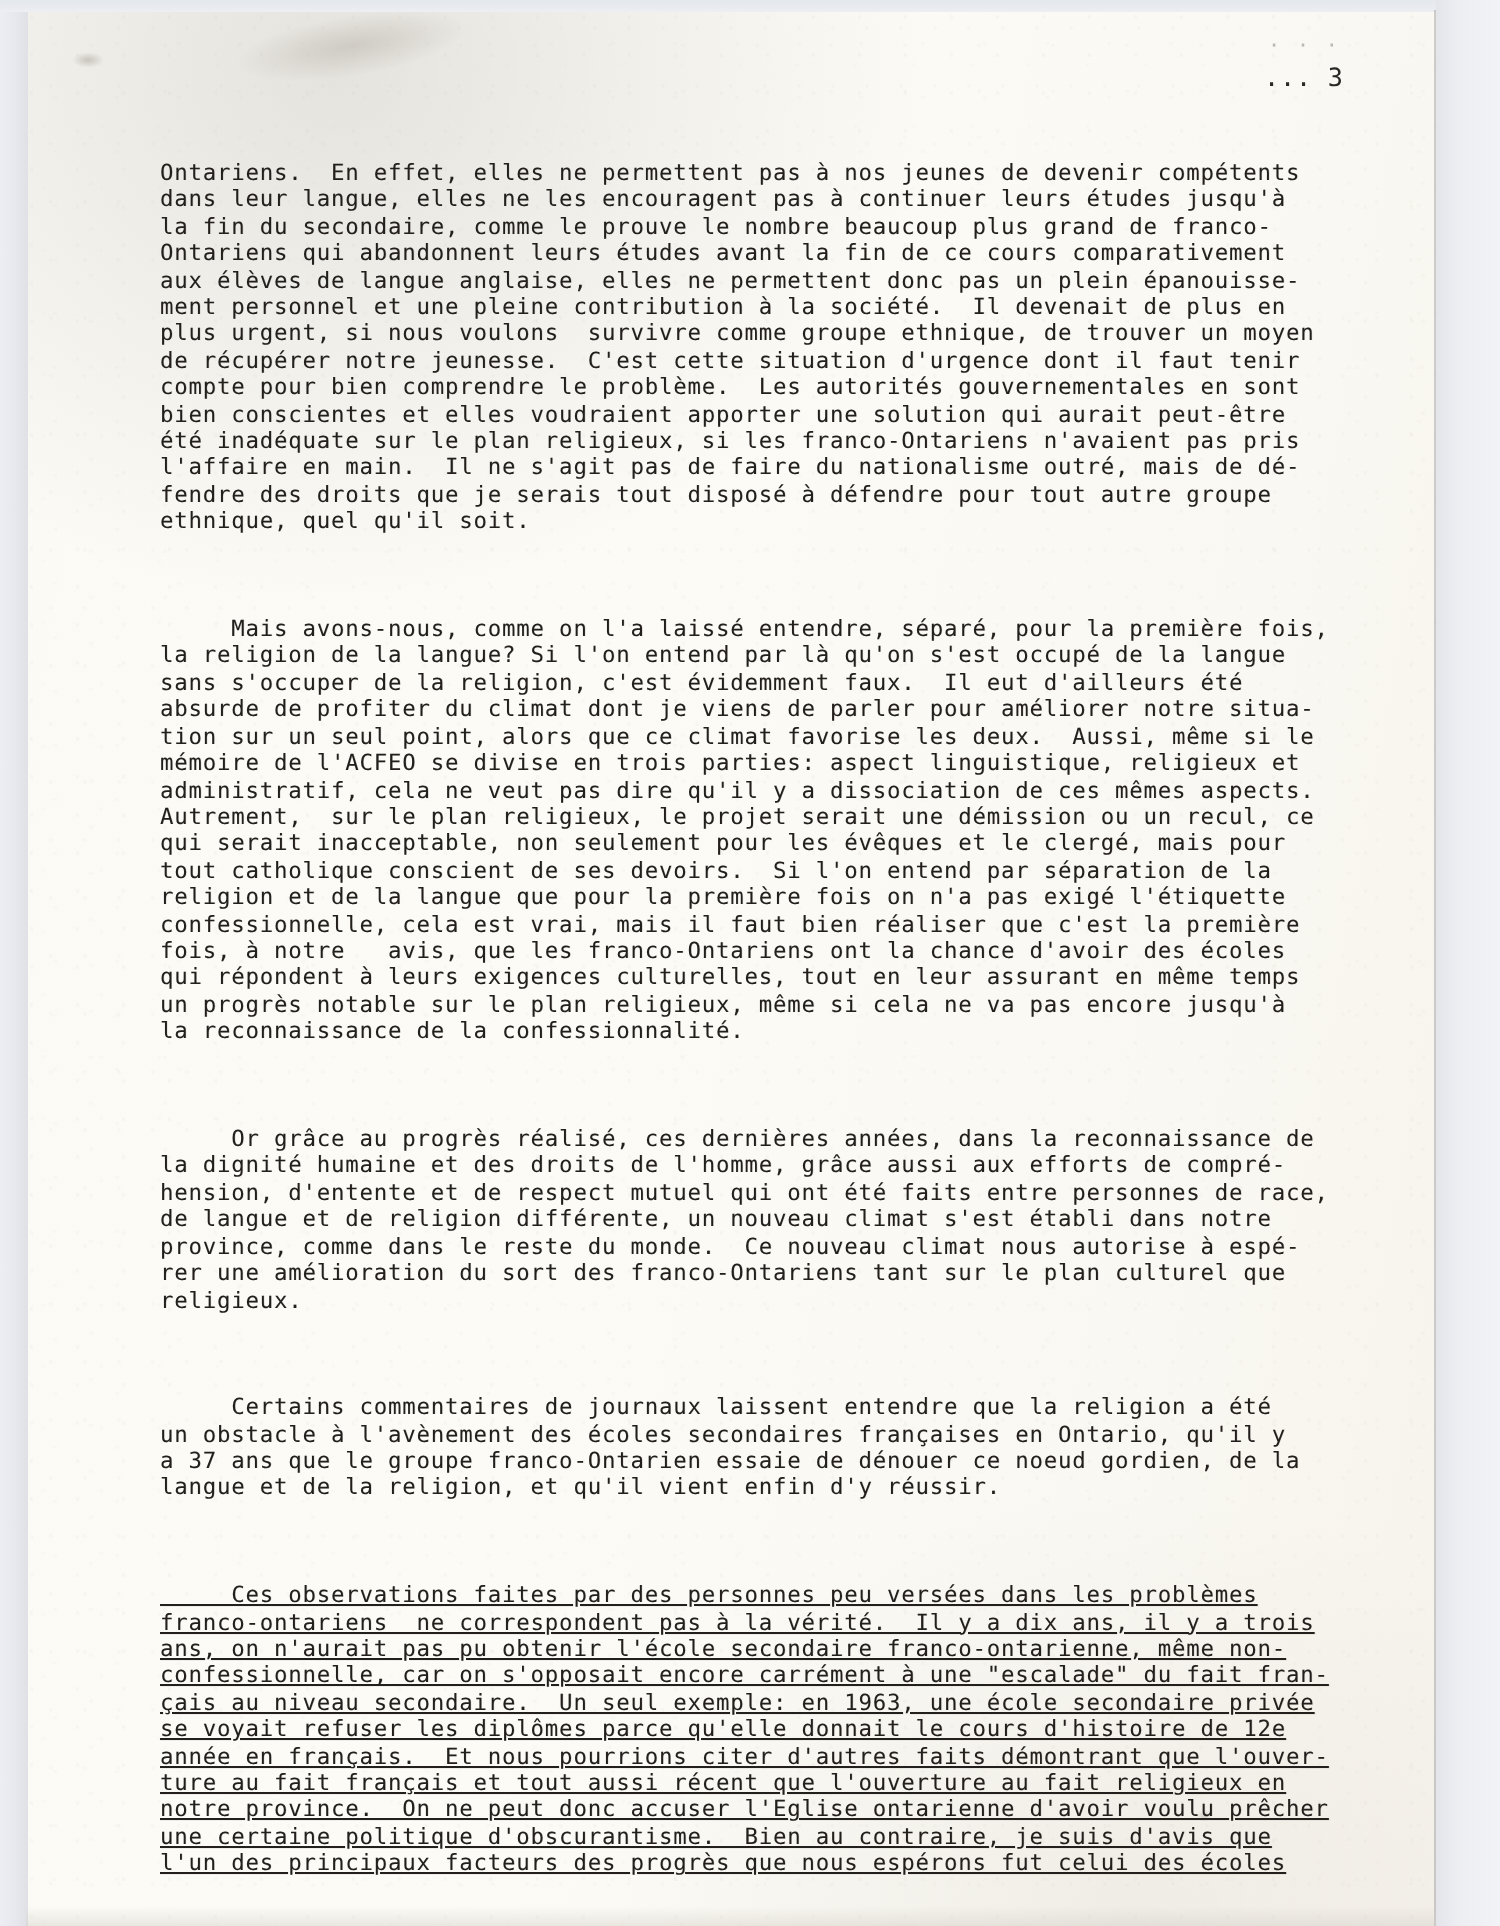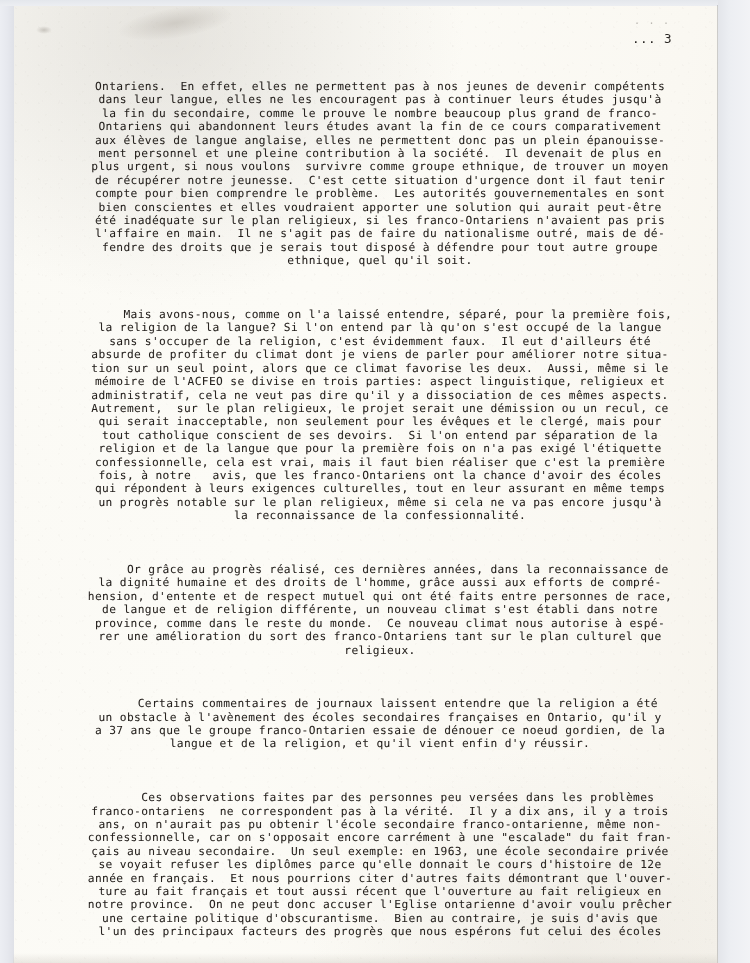--- a/index.html
+++ b/index.html
@@ -145,22 +145,22 @@
     top: 53px;
     width: 600px;
     font-size: 11.15px;
     line-height: 13.42px;
     letter-spacing: 0.42px;
     color: #231f1c;
     white-space: pre;
     text-rendering: geometricPrecision;
   }
 
-  .para { margin: 0 0 13.4px 0; white-space: pre; text-align: center; }
-  .para:last-child { margin-bottom: 0; }
+  .para { margin: 0 0 13.4px 0; white-space: pre; }
+  .para:last-child { margin-bottom: 0; text-decoration: underline; }
 
   
   #body-text { text-shadow: 0.25px 0.15px 0 rgba(60,55,50,0.22); }
 </style>
 </head>
 <body>
 
 <div id="scan">
 
   <div id="paper"></div>

